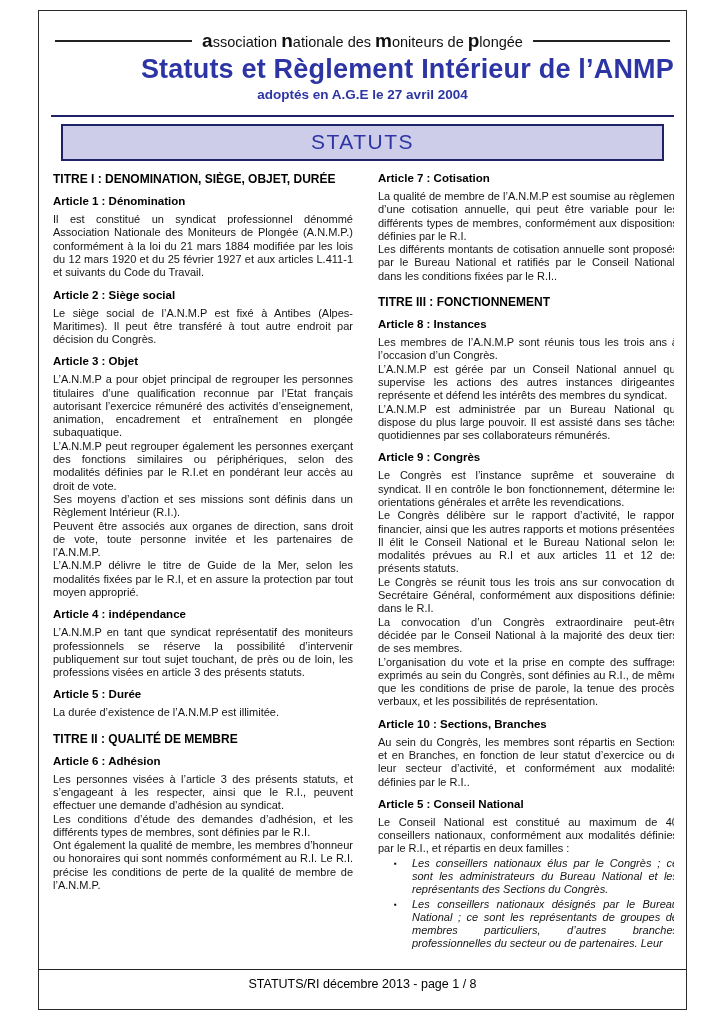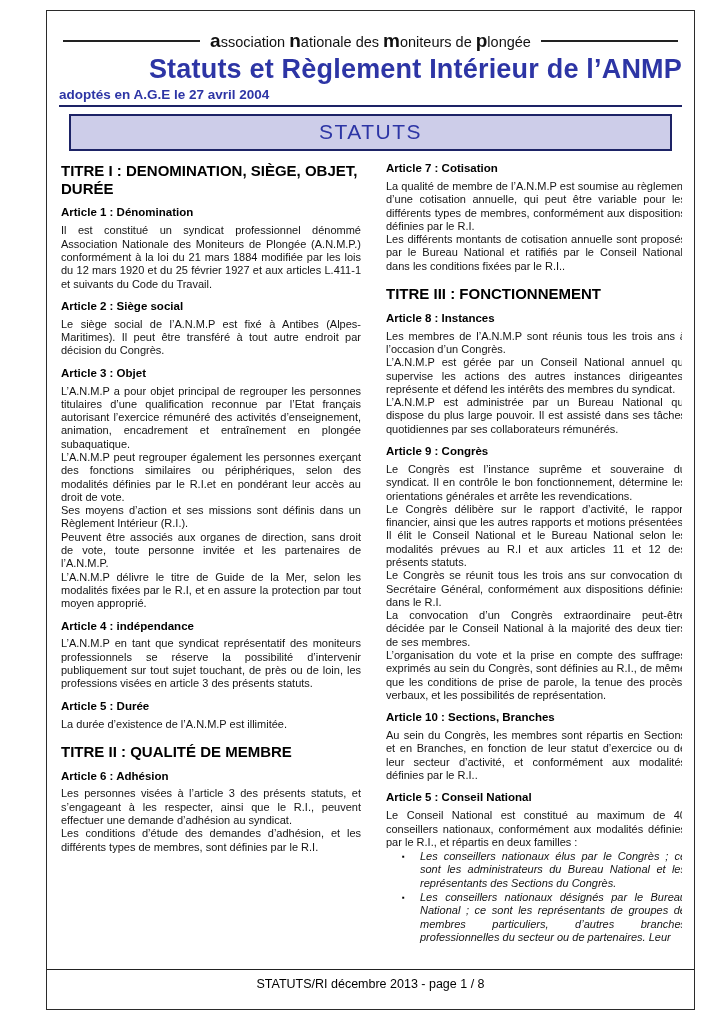--- a/index.html
+++ b/index.html
@@ -14,37 +14,36 @@
     width: 724px; height: 1024px;
     padding: 10px 37px 14px 38px;
     background: #ffffff;
   }
   .frame {
     width: 100%; height: 100%;
     border: 1px solid #2b2b2b;
     display: flex; flex-direction: column;
     padding: 20px 12px 0 12px;
     overflow: hidden;
-    margin-left: 8px;
   }
   
   .assoc-row { display: flex; align-items: center; gap: 10px; padding: 0 4px; }
   .rule { flex: 1; height: 0; border-top: 2px solid #222; }
   .assoc-text { white-space: nowrap; color: #111; line-height: 1; }
   .assoc-small { font-size: 14.5px; font-weight: 400; }
   .assoc-big { font-size: 19px; font-weight: 700; }
   .doc-title {
     text-align: right; font-size: 27px; font-weight: 700;
     color: var(--accent-blue, #2D35A5);
     margin-top: 4px; letter-spacing: .2px; line-height: 1.15;
   }
   .doc-subtitle {
-    text-align: left; font-size: 13.5px; font-weight: 700;
+    text-align: center; font-size: 13.5px; font-weight: 700;
     color: var(--accent-blue, #2D35A5);
-    margin-top: 2px; padding-bottom: 3px;
+    margin-top: 2px; padding-bottom: 13px;
     border-bottom: 2px solid var(--banner-border, #1D2366);
   }
   .banner {
     margin: 7px 10px 0 10px;
     border: 2px solid var(--banner-border, #1D2366);
     background: var(--banner-bg, #CDCDE9);
     text-align: center; padding: 4px 0 5px 0;
   }
   .banner-label {
     color: var(--accent-blue, #2D35A5);
@@ -55,21 +54,21 @@
     display: flex; gap: 25px;
     margin-top: 11px; padding: 0 2px;
     flex: 1 1 auto; overflow: hidden;
   }
   .col {
     width: 300px; flex: 0 0 300px;
     font-size: 11px; line-height: 1.21;
     text-align: justify; overflow: hidden;
   }
   .col .titre {
-    font-size: 15px; font-weight: 700; color: #000;
+    font-size: 12px; font-weight: 700; color: #000;
     text-align: left; line-height: 1.18;
     margin: 12px 0 7px 0;
   }
   .col .article {
     font-size: 11.5px; font-weight: 700; color: #000;
     text-align: left;
     margin: 9px 0 4px 0;
   }
   .col > *:first-child { margin-top: 0; }
   .col .para { margin: 0; }
@@ -117,20 +116,21 @@
           <p class="para">Peuvent être associés aux organes de direction, sans droit de vote, toute personne invitée et les partenaires de l’A.N.M.P.</p>
           <p class="para">L’A.N.M.P délivre le titre de Guide de la Mer, selon les modalités fixées par le R.I, et en assure la protection par tout moyen approprié.</p>
           <h3 class="article">Article 4 : indépendance</h3>
           <p class="para">L’A.N.M.P en tant que syndicat représentatif des moniteurs professionnels se réserve la possibilité d’intervenir publiquement sur tout sujet touchant, de près ou de loin, les professions visées en article 3 des présents statuts.</p>
           <h3 class="article">Article 5 : Durée</h3>
           <p class="para">La durée d’existence de l’A.N.M.P est illimitée.</p>
           <h2 class="titre">TITRE II : QUALITÉ DE MEMBRE</h2>
           <h3 class="article">Article 6 : Adhésion</h3>
           <p class="para">Les personnes visées à l’article 3 des présents statuts, et s’engageant à les respecter, ainsi que le R.I., peuvent effectuer une demande d’adhésion au syndicat.</p>
           <p class="para">Les conditions d’étude des demandes d’adhésion, et les différents types de membres, sont définies par le R.I.</p>
+          <p class="para">Ont également la qualité de membre, les membres d’honneur ou honoraires qui sont nommés conformément au R.I. Le R.I. précise les conditions de perte de la qualité de membre de l’A.N.M.P.</p>
         </section>
       <section class="col" id="col-right">
           <h3 class="article">Article 7 : Cotisation</h3>
           <p class="para">La qualité de membre de l’A.N.M.P est soumise au règlement d’une cotisation annuelle, qui peut être variable pour les différents types de membres, conformément aux dispositions définies par le R.I.</p>
           <p class="para">Les différents montants de cotisation annuelle sont proposés par le Bureau National et ratifiés par le Conseil National, dans les conditions fixées par le R.I..</p>
           <h2 class="titre">TITRE III : FONCTIONNEMENT</h2>
           <h3 class="article">Article 8 : Instances</h3>
           <p class="para">Les membres de l’A.N.M.P sont réunis tous les trois ans à l’occasion d’un Congrès.</p>
           <p class="para">L’A.N.M.P est gérée par un Conseil National annuel qui supervise les actions des autres instances dirigeantes, représente et défend les intérêts des membres du syndicat.</p>
           <p class="para">L’A.N.M.P est administrée par un Bureau National qui dispose du plus large pouvoir. Il est assisté dans ses tâches quotidiennes par ses collaborateurs rémunérés.</p>

